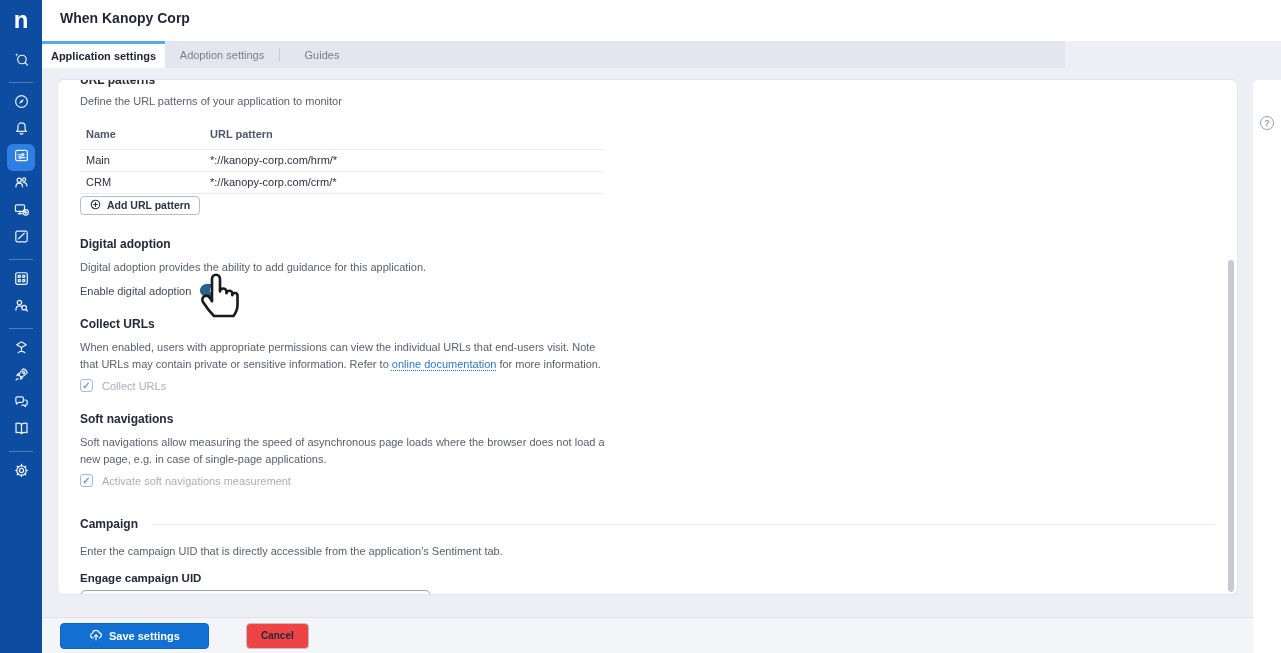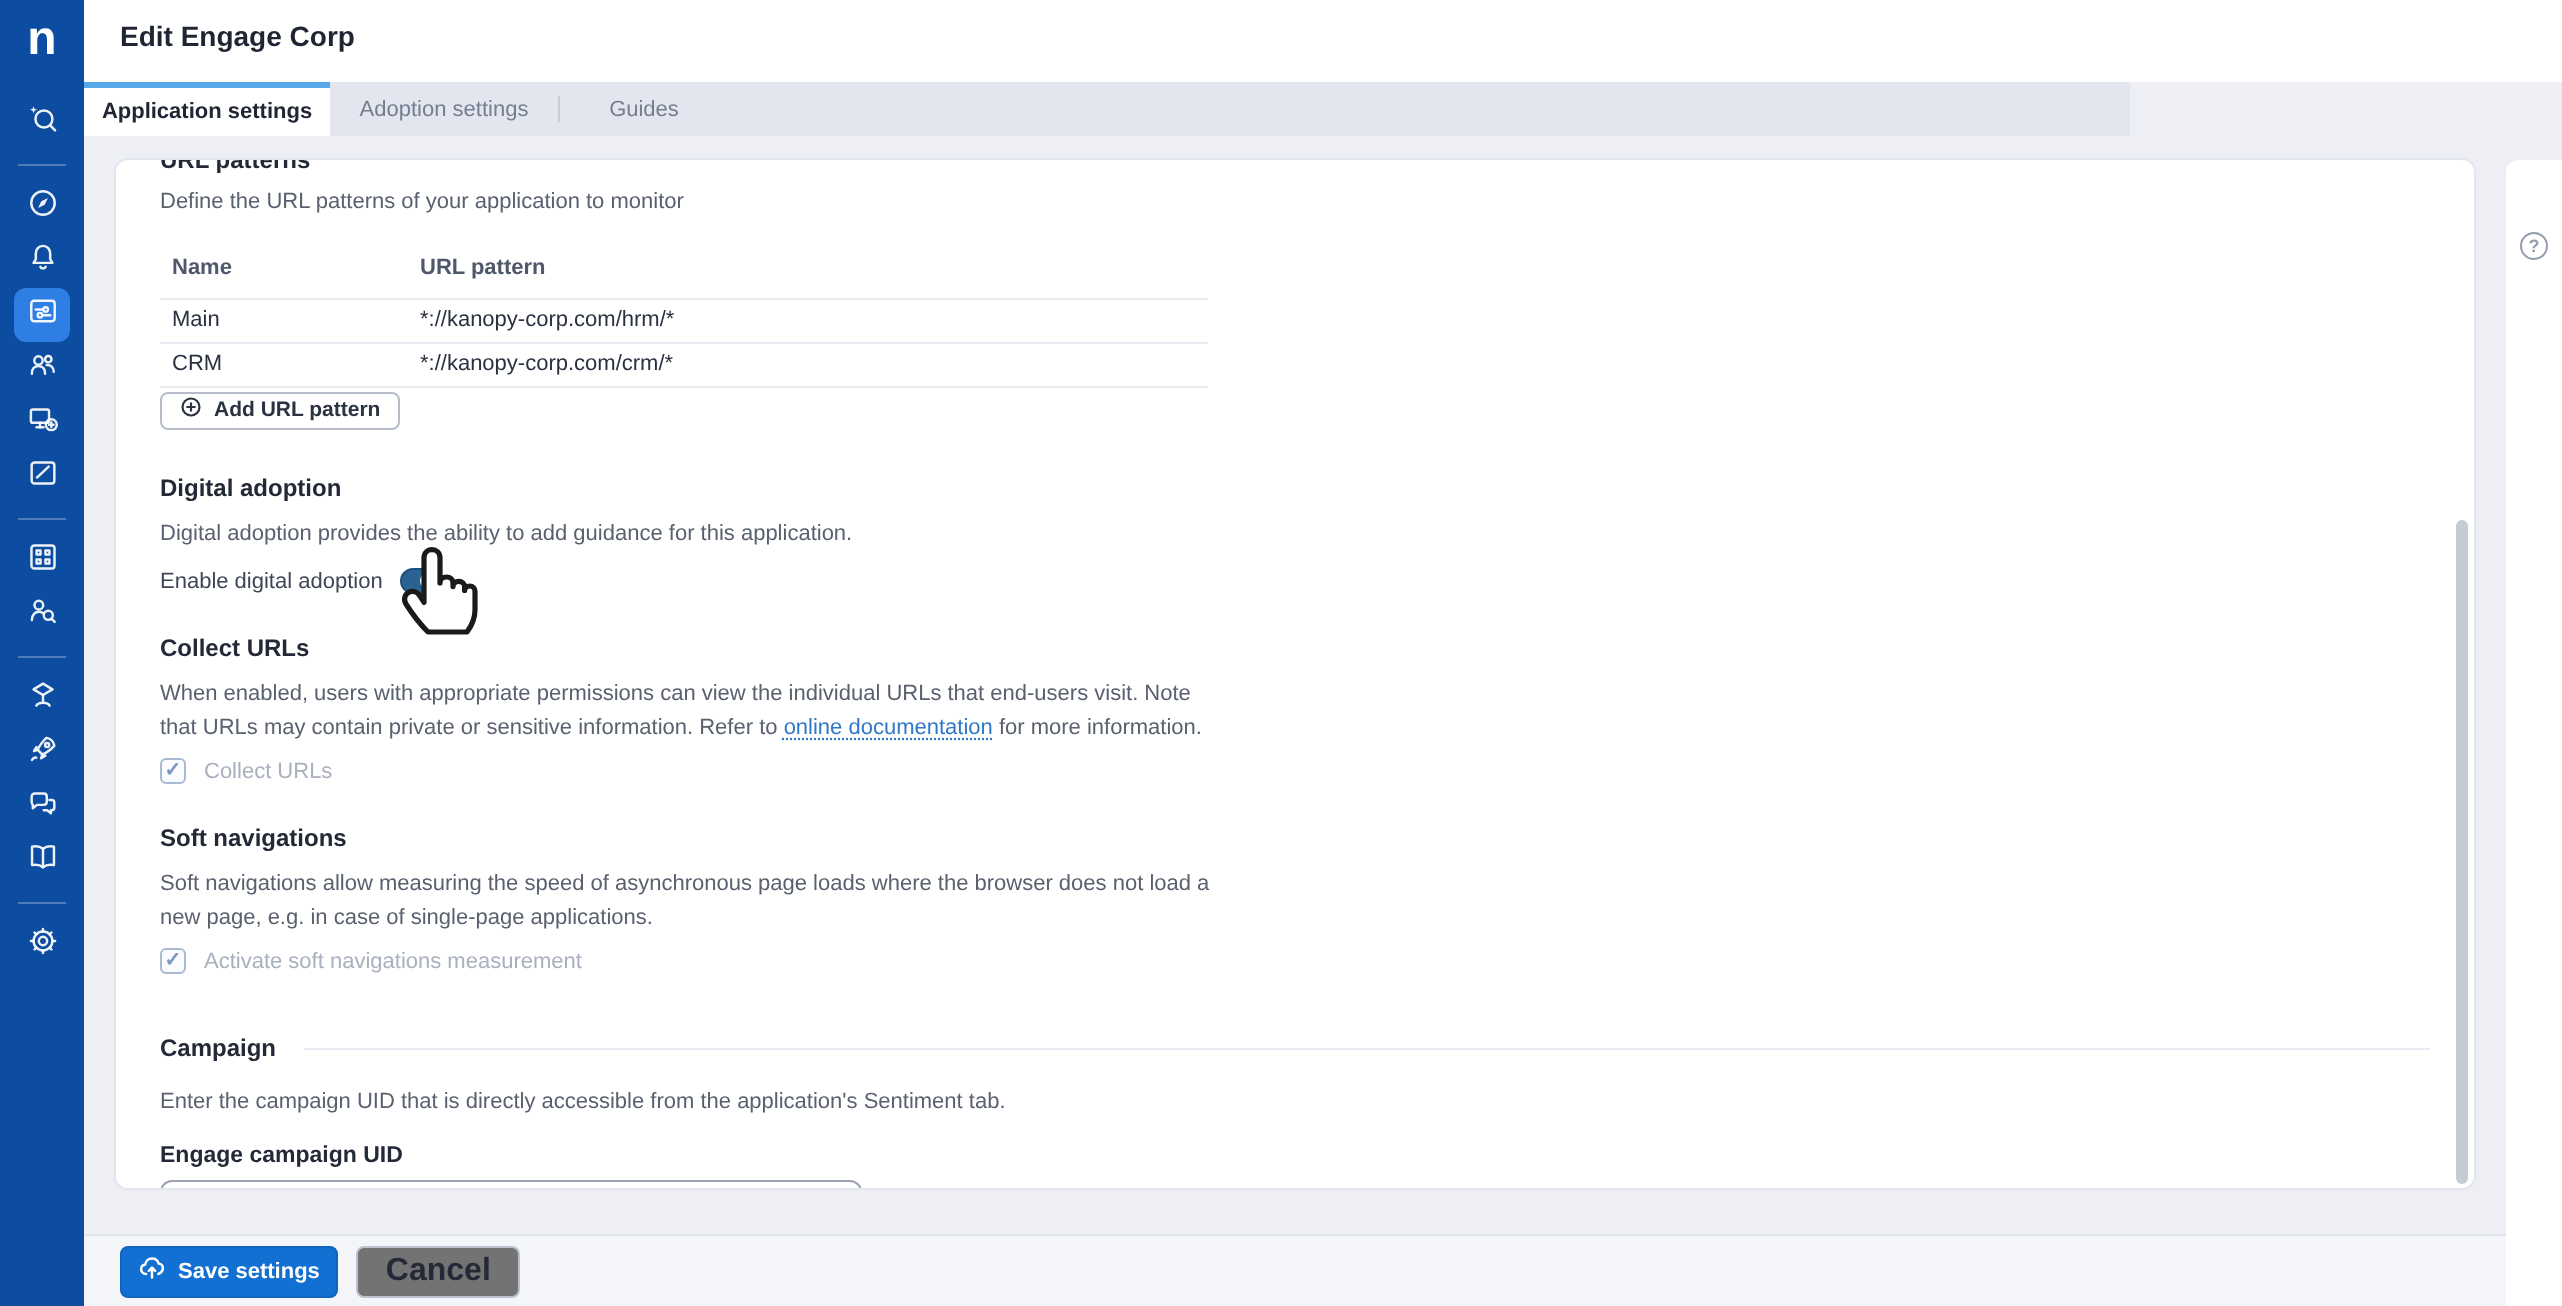--- a/index.html
+++ b/index.html
@@ -65,23 +65,23 @@
   .uid-input::placeholder { color:#8a93a3; font-style:italic; }
 
   .card-scrollbar { position:absolute; right:3px; top:180px; width:6px; height:332px; border-radius:3px; background:#c6cad3; }
 
   
   .help-panel { position:absolute; left:1253px; top:80px; width:28px; height:573px; background:#fff; border-radius:6px 0 0 0; z-index:5; }
   .help-btn { position:absolute; left:7px; top:36px; width:14px; height:14px; border:1.2px solid #949cae; border-radius:50%; color:#949cae; font-size:9px; font-weight:700; display:flex; align-items:center; justify-content:center; }
 
   
   .footer { position:absolute; left:42px; top:617px; width:1239px; height:36px; background:#f4f5f9; border-top:1px solid #e0e3ea; display:flex; align-items:center; padding-left:18px; gap:9px; z-index:4; }
-  .btn-primary { display:inline-flex; align-items:center; gap:6px; height:26px; padding:0 8px; background:#1170d2; border:1px solid #0f65bd; border-radius:4px; color:#fff; font-size:11px; font-weight:700; }
+  .btn-primary { display:inline-flex; align-items:center; gap:6px; height:26px; padding:0 28px; background:#1170d2; border:1px solid #0f65bd; border-radius:4px; color:#fff; font-size:11px; font-weight:700; }
   .btn-primary svg { width:14px; height:14px; stroke:#fff; fill:none; stroke-width:1.4; stroke-linecap:round; stroke-linejoin:round; }
-  .btn-secondary { height:26px; padding:0 14px; background:#737373; border:1px solid #bcc2cd; border-radius:4px; color:#232936; font-size:16px; font-weight:700; }
+  .btn-secondary { height:26px; padding:0 14px; background:#ef4444; border:1px solid #bcc2cd; border-radius:4px; color:#232936; font-size:10px; font-weight:700;margin-left:28px; }
 
   .mt6{margin-top:6px}.mt8{margin-top:8px}.mt12{margin-top:12px}.mt20{margin-top:20px}.mt22{margin-top:22px}.mt30{margin-top:30px}
   .w524{max-width:524px}.w530{max-width:530px}
 </style>
 </head>
 <body>
 
 <nav class="rail">
   <div class="rail-logo">n</div>
   <div class="rail-icons">
@@ -197,21 +197,21 @@
             <line x1="4.5" y1="4.5" x2="5.5" y2="5.5"></line>
             <line x1="12.5" y1="12.5" x2="13.5" y2="13.5"></line>
             <line x1="4.5" y1="13.5" x2="5.5" y2="12.5"></line>
             <line x1="12.5" y1="5.5" x2="13.5" y2="4.5"></line>
           </svg></span>
     </div>
   </div>
 </nav>
 
 <header class="header">
-  <div class="page-title">Edit Engage Corp</div>
+  <div class="page-title">When Kanopy Corp</div>
 </header>
 
 <div class="tabbar">
   <div class="tab active">Application settings</div>
   <div class="tab t2">Adoption settings</div>
   <div class="tab-sep"></div>
   <div class="tab t3">Guides</div>
 </div>
 
 <main class="card">

